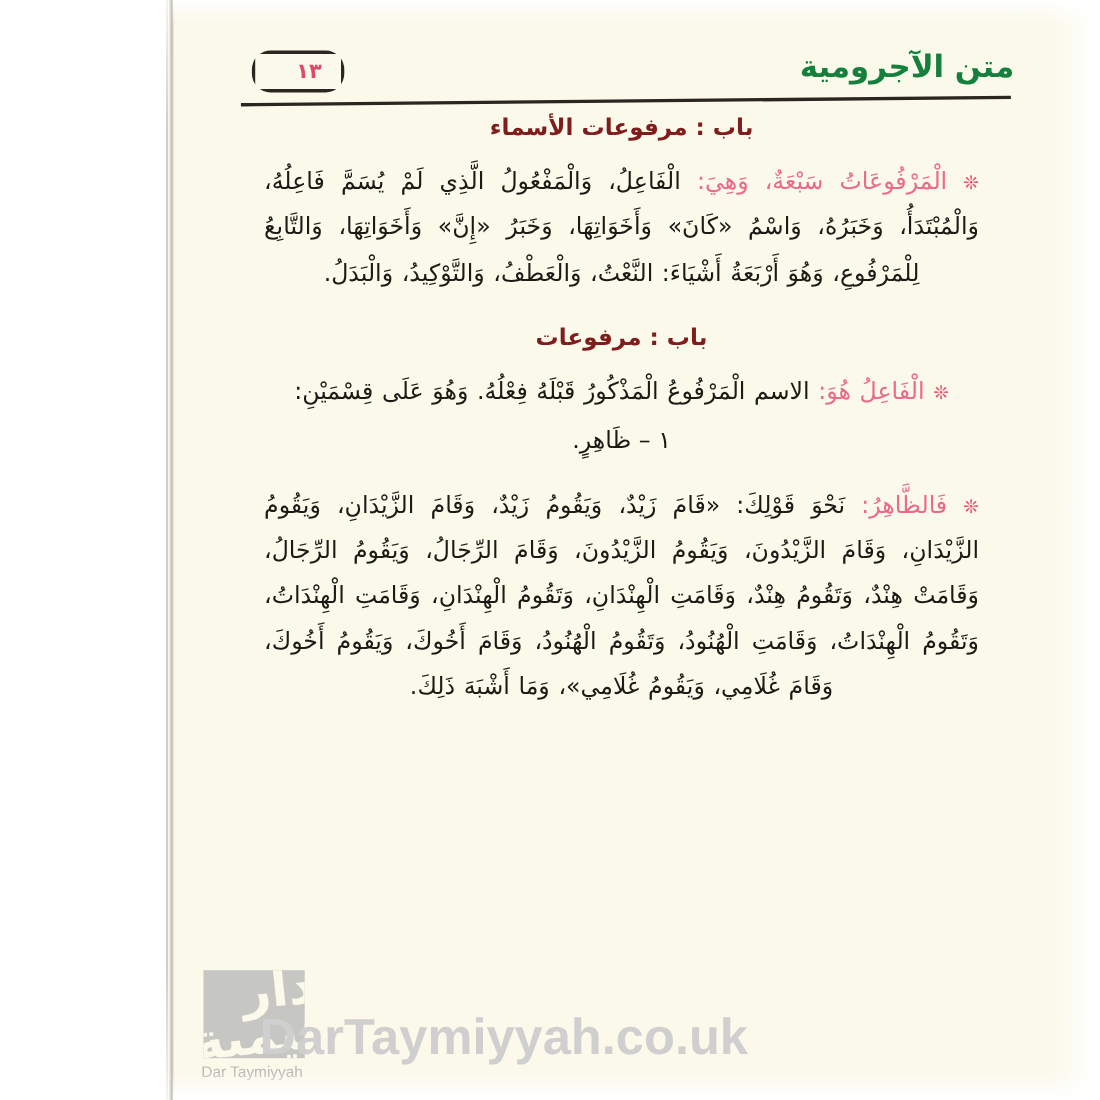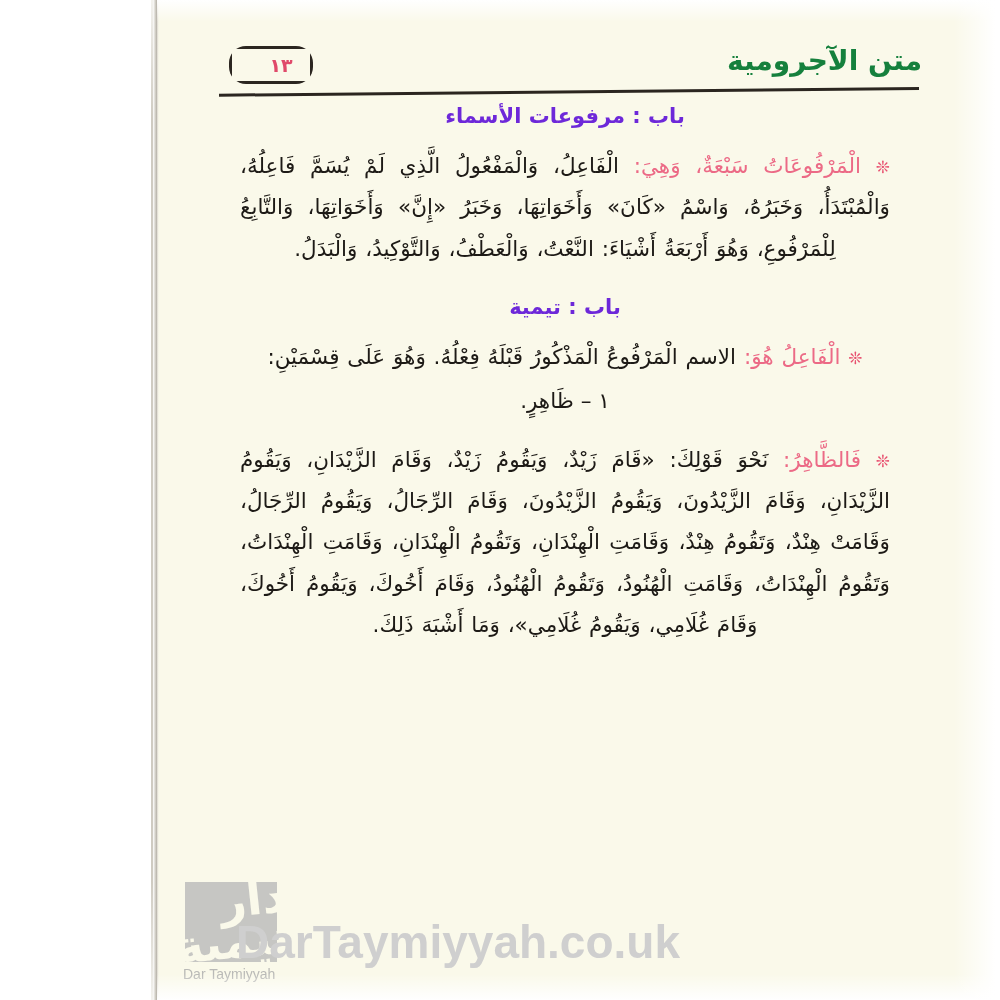--- a/index.html
+++ b/index.html
@@ -69,21 +69,21 @@
     transform:rotate(-0.55deg); transform-origin:right center;
   }
 
   
   #content{
     position:absolute; left:240px; top:104px; width:650px;
     color:#1d1a16;
   }
 
   .section-heading{
-    color:#6d28d9;
+    color:#7f1d1d;
     font-size:21px; font-weight:bold;
     text-align:center;
     margin:0 0 10px 0;
     letter-spacing:0px;
   }
   .heading-gap-top{ margin-top:26px; }
 
   .para{
     margin:17px 0 2px 0;
     font-size:21.5px;
@@ -158,21 +158,21 @@
 <div id="content">
 
   <h2 class="section-heading">باب : مرفوعات الأسماء</h2>
 
   <p class="para">
     <span class="star">❊</span>
     <span class="lead">الْمَرْفُوعَاتُ سَبْعَةٌ، وَهِيَ:</span>
     <span>الْفَاعِلُ، وَالْمَفْعُولُ الَّذِي لَمْ يُسَمَّ فَاعِلُهُ، وَالْمُبْتَدَأُ، وَخَبَرُهُ، وَاسْمُ «كَانَ» وَأَخَوَاتِهَا، وَخَبَرُ «إِنَّ» وَأَخَوَاتِهَا، وَالتَّابِعُ لِلْمَرْفُوعِ، وَهُوَ أَرْبَعَةُ أَشْيَاءَ: النَّعْتُ، وَالْعَطْفُ، وَالتَّوْكِيدُ، وَالْبَدَلُ.</span>
   </p>
 
-  <h2 class="section-heading heading-gap-top">باب : تيمية</h2>
+  <h2 class="section-heading heading-gap-top">باب : مرفوعات</h2>
 
   <p class="para para-center">
     <span class="star">❊</span>
     <span class="lead">الْفَاعِلُ هُوَ:</span>
     <span>الاسم الْمَرْفُوعُ الْمَذْكُورُ قَبْلَهُ فِعْلُهُ. وَهُوَ عَلَى قِسْمَيْنِ:</span>
   </p>
 
   <div id="list-line">
     <span>
       <span>١ –</span>

